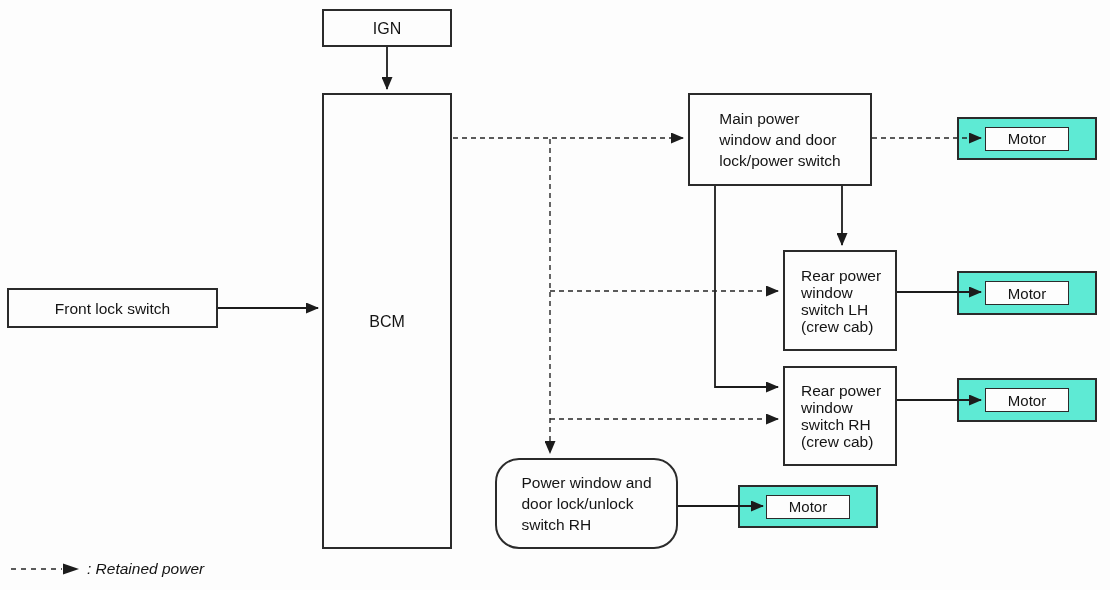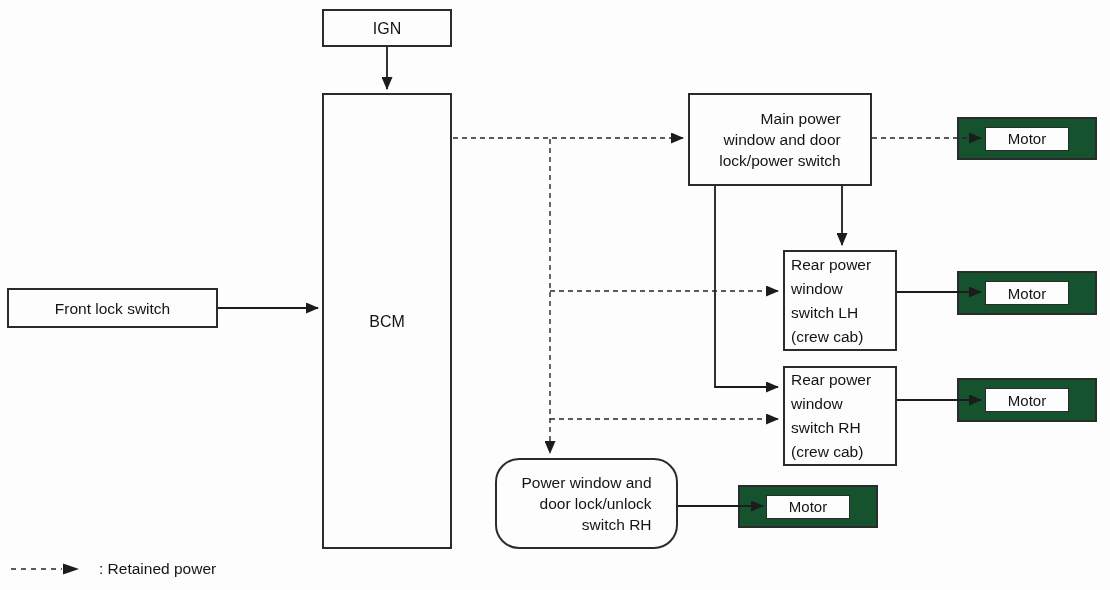--- a/index.html
+++ b/index.html
@@ -24,38 +24,38 @@
     pointer-events: none;
   }
   .box {
     position: absolute;
     box-sizing: border-box;
     border: 2px solid #2b2b2b;
     background: #fdfdfd;
     display: flex;
     align-items: center;
     justify-content: center;
-    text-align: right;
+    text-align: left;
     white-space: pre-line;
     font-size: 15.5px;
     line-height: 21px;
     color: #141414;
     z-index: 2;
   }
   .box.left-text {
     justify-content: flex-start;
     text-align: left;
-    padding-left: 6px;
-    line-height: 24px;
+    padding-left: 16px;
+    line-height: 17px;
   }
   .motor-outer {
     position: absolute;
     box-sizing: border-box;
     border: 2px solid #2b2b2b;
-    background: #14532d;
+    background: #5eead4;
     display: flex;
     align-items: center;
     justify-content: center;
     z-index: 2;
   }
   .motor-inner {
     box-sizing: border-box;
     border: 1.5px solid #2b2b2b;
     width: 84px;
     height: 24px;
@@ -67,24 +67,25 @@
     z-index: 4;
     position: relative;
   }
   .legend {
     position: absolute;
     left: 10px;
     top: 558px;
     height: 22px;
     display: flex;
     align-items: center;
-    gap: 17px;
+    gap: 5px;
     font-size: 15.5px;
     color: #141414;
     z-index: 2;
+    font-style: italic;
   }
 </style>
 </head>
 <body>
 
 <div class="stage">
 
   <svg class="wires" viewBox="0 0 1110 590" xmlns="http://www.w3.org/2000/svg">
     <defs>
       <marker id="arr" markerWidth="13" markerHeight="11" refX="12" refY="5.5" orient="auto" markerUnits="userSpaceOnUse">

